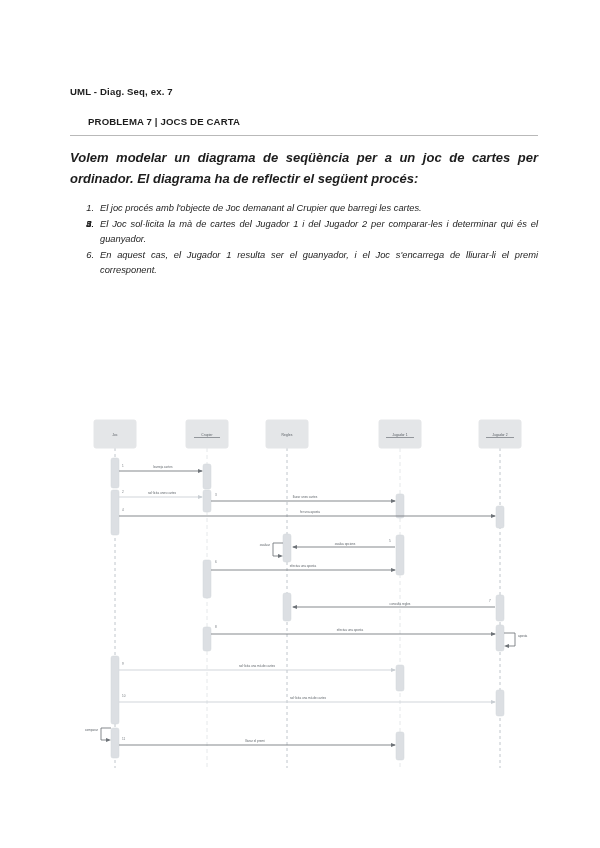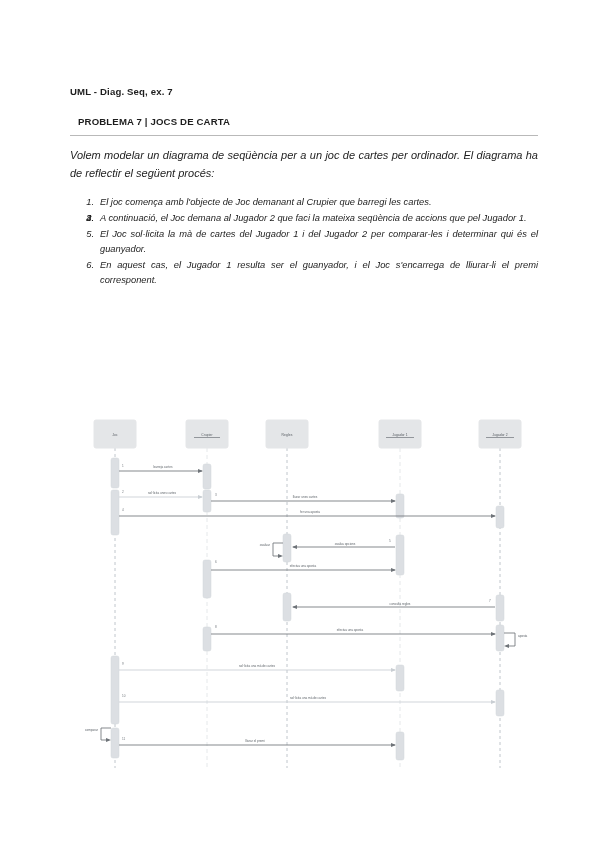--- a/index.html
+++ b/index.html
@@ -27,35 +27,36 @@
     font-weight:700;
     letter-spacing:.15px;
     color:#1d1d1d;
     margin:0 0 19px 0;
   }
   .doc-subtitle{
     font-size:9.6px;
     font-weight:700;
     letter-spacing:.15px;
     color:#1d1d1d;
-    margin:0 0 8px 8px;
+    margin:0 0 8px 18px;
   }
   .rule{
     height:0;
     border:0;
     border-top:1px solid #b9b9b9;
     margin:0 0 11px 0;
   }
   .intro{
-    font-size:11px;
+    font-size:13px;
     font-style:italic;
     line-height:1.62;
     color:#1d1d1d;
     margin:0 0 12px 0;
     text-align:justify;
+    font-weight:bold;
   }
   ol.steps{
     margin:0;
     padding:0 0 0 28px;
     list-style:none;
     counter-reset:step;
   }
   ol.steps li{
     position:relative;
     font-size:9.3px;
@@ -137,24 +138,24 @@
 <body>
 
 <div class="page">
 
   <div class="doc">
     <div class="doc-title">UML - Diag. Seq, ex. 7</div>
     <div class="doc-subtitle">PROBLEMA 7 | JOCS DE CARTA</div>
     <hr class="rule">
     <p class="intro">Volem modelar un diagrama de seqüència per a un joc de cartes per ordinador. El diagrama ha de reflectir el següent procés:</p>
     <ol class="steps">
-      <li><span class="num">1.</span><span>El joc comença amb l'objecte de Joc demanant al Crupier que barregi les cartes.</span></li>
+      <li><span class="num">1.</span><span>El joc procés amb l'objecte de Joc demanant al Crupier que barregi les cartes.</span></li>
       <li><span class="num">2.</span></li>
       <li><span class="num">3.</span></li>
-      <li><span class="num">4.</span><span>A continuació, el Joc demana al Jugador 2 que faci la mateixa seqüència de accions que pel Jugador 1.</span></li>
+      <li><span class="num">4.</span></li>
       <li><span class="num">5.</span><span>El Joc sol·licita la mà de cartes del Jugador 1 i del Jugador 2 per comparar-les i determinar qui és el guanyador.</span></li>
       <li><span class="num">6.</span><span>En aquest cas, el Jugador 1 resulta ser el guanyador, i el Joc s'encarrega de lliurar-li el premi corresponent.</span></li>
     </ol>
   </div>
 
   <div class="diagram">
     <svg width="600" height="848" viewBox="0 0 600 848" xmlns="http://www.w3.org/2000/svg">
 
       <g>
         <line class="ll-line" x1="115" y1="448" x2="115" y2="768"></line>

